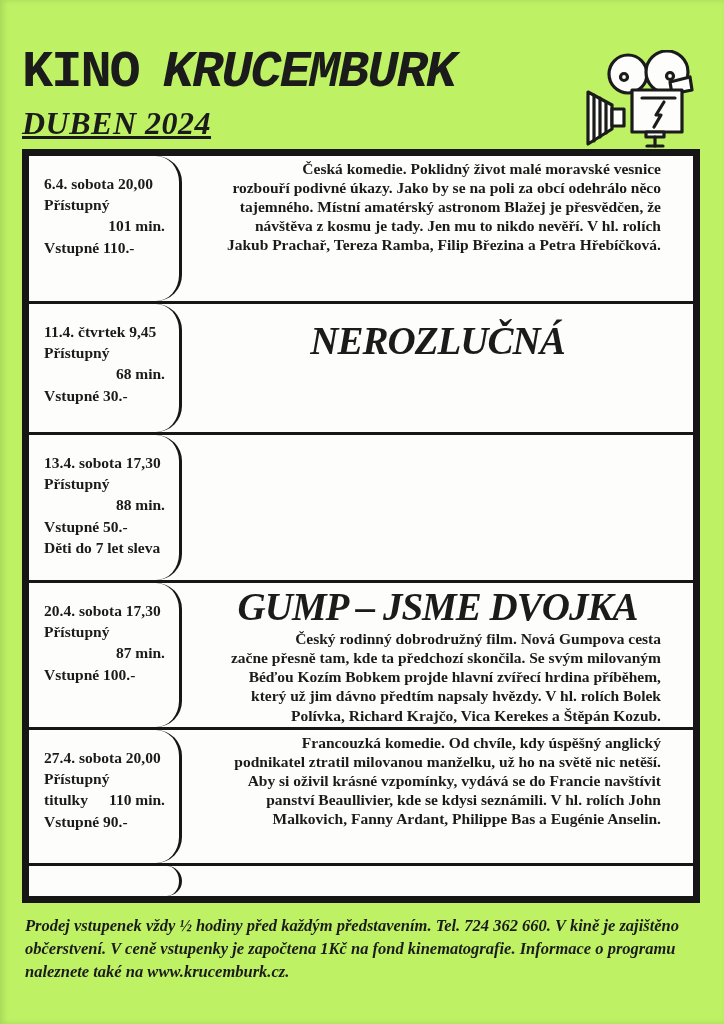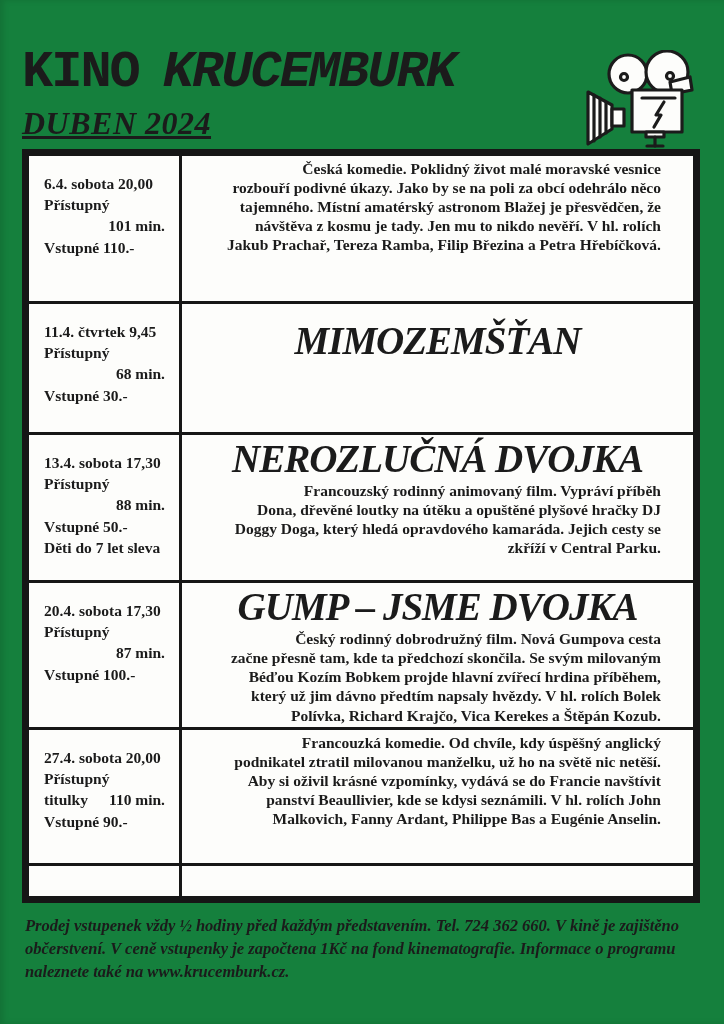--- a/index.html
+++ b/index.html
@@ -1,20 +1,20 @@
 <!DOCTYPE html>
 <html lang="cs"><head>
 <meta charset="utf-8">
 <style>
   * { margin: 0; padding: 0; box-sizing: border-box; }
   html, body { background: #ffffff; }
   .page {
     width: 724px; height: 1024px;
     position: relative;
-    background: #15803d;
+    background: #bef264;
     color: #1b1b1b;
     font-family: "Liberation Serif", "DejaVu Serif", serif;
     overflow: hidden;
     box-shadow: inset 3px 0 6px rgba(0,0,0,.12);
   }
   
   .header { position: relative; padding: 46px 22px 0 22px; }
   .cinema-name {
     font-family: "Liberation Mono", "DejaVu Sans Mono", monospace;
     font-weight: bold; font-size: 52px; letter-spacing: -2px;
@@ -26,21 +26,21 @@
     font-size: 32px; margin-top: 4px; letter-spacing: 0.5px; text-decoration: underline;
   }
   .camera-wrap { position: absolute; top: 50px; right: 16px; }
   
   .program { margin: 7px 24px 0 22px; border: 7px solid #161616; background: #fdfdfb; }
   .row { display: grid; grid-template-columns: 153px 1fr; border-bottom: 3px solid #161616; }
   .row:last-child { border-bottom: none; }
   .cell-info {
     border-right: 3px solid #161616;
     padding: 17px 6px 6px 15px;
-    font-size: 15.5px; font-weight: bold; line-height: 1.38;
+    font-size: 15.5px; font-weight: bold; line-height: 1.38; border-radius: 26px;
   }
   .cell-main { padding: 2px 18px 2px 18px; overflow: visible; }
   .duration-line { display: flex; justify-content: space-between; padding-right: 8px; }
   .movie-title {
     text-align: center; font-weight: bold; font-style: italic;
     font-size: 39px; line-height: 1.12; letter-spacing: -1px;
     white-space: nowrap;
   }
   .title-sm { font-size: 33.5px; }
   .movie-desc {
@@ -116,38 +116,34 @@
         <div>11.4. čtvrtek 9,45</div>
         <div>Přístupný</div>
         <div class="duration-line">
             <span></span>
             <span>68 min.</span>
           </div>
         <div>Vstupné 30.-</div>
         <div></div>
       </div>
       <div class="cell-main">
-        <div class="movie-title">MIMOZEMŠŤAN</div>
+        <div class="movie-title">NEROZLUČNÁ</div>
       </div>
     </div>
 
     <div class="row r3">
       <div class="cell-info">
         <div>13.4. sobota 17,30</div>
         <div>Přístupný</div>
         <div class="duration-line">
             <span></span>
             <span>88 min.</span>
           </div>
         <div>Vstupné 50.-</div>
         <div>Děti do 7 let sleva</div>
-      </div>
-      <div class="cell-main">
-        <div class="movie-title">NEROZLUČNÁ DVOJKA</div>
-        <div class="movie-desc">Francouzský rodinný animovaný film. Vypráví příběh Dona, dřevěné loutky na útěku a opuštěné plyšové hračky DJ Doggy Doga, který hledá opravdového kamaráda. Jejich cesty se zkříží v Central Parku.</div>
       </div>
     </div>
 
     <div class="row r4">
       <div class="cell-info">
         <div>20.4. sobota 17,30</div>
         <div>Přístupný</div>
         <div class="duration-line">
             <span></span>
             <span>87 min.</span>

